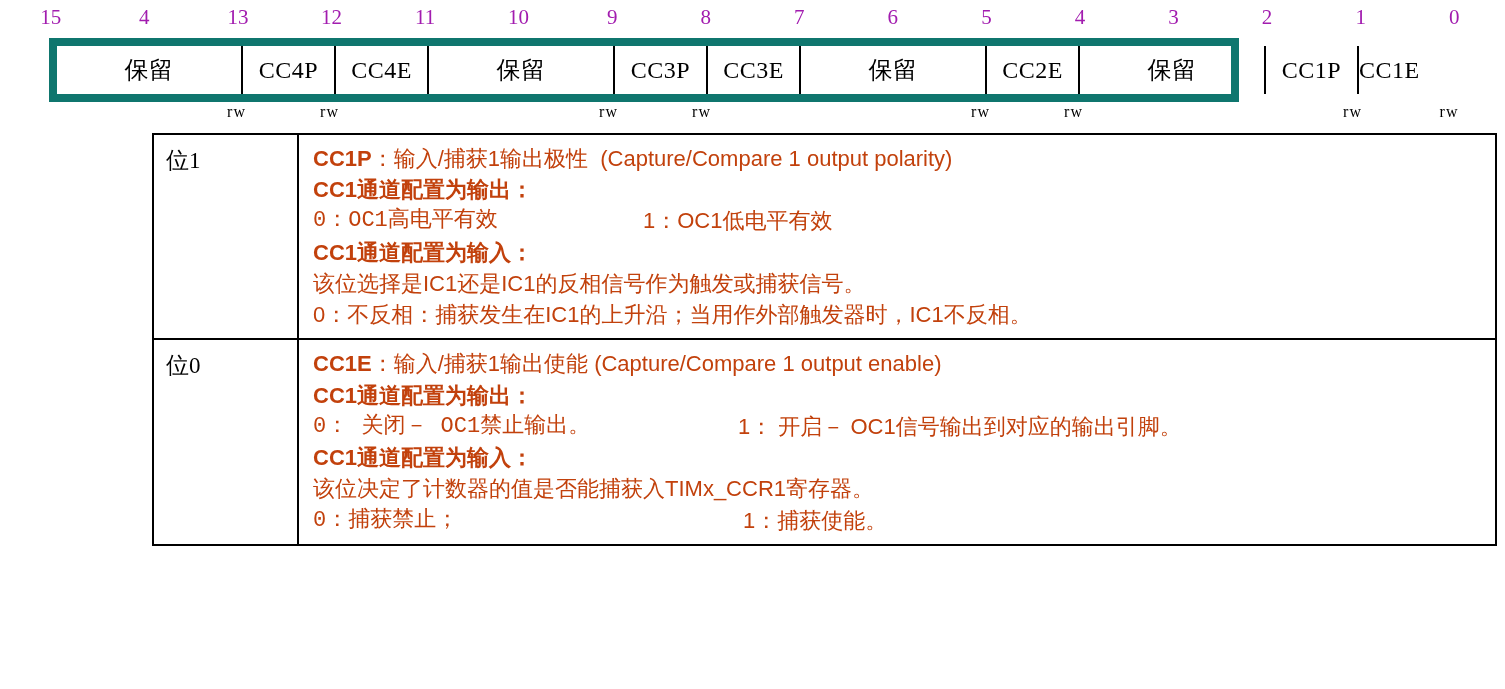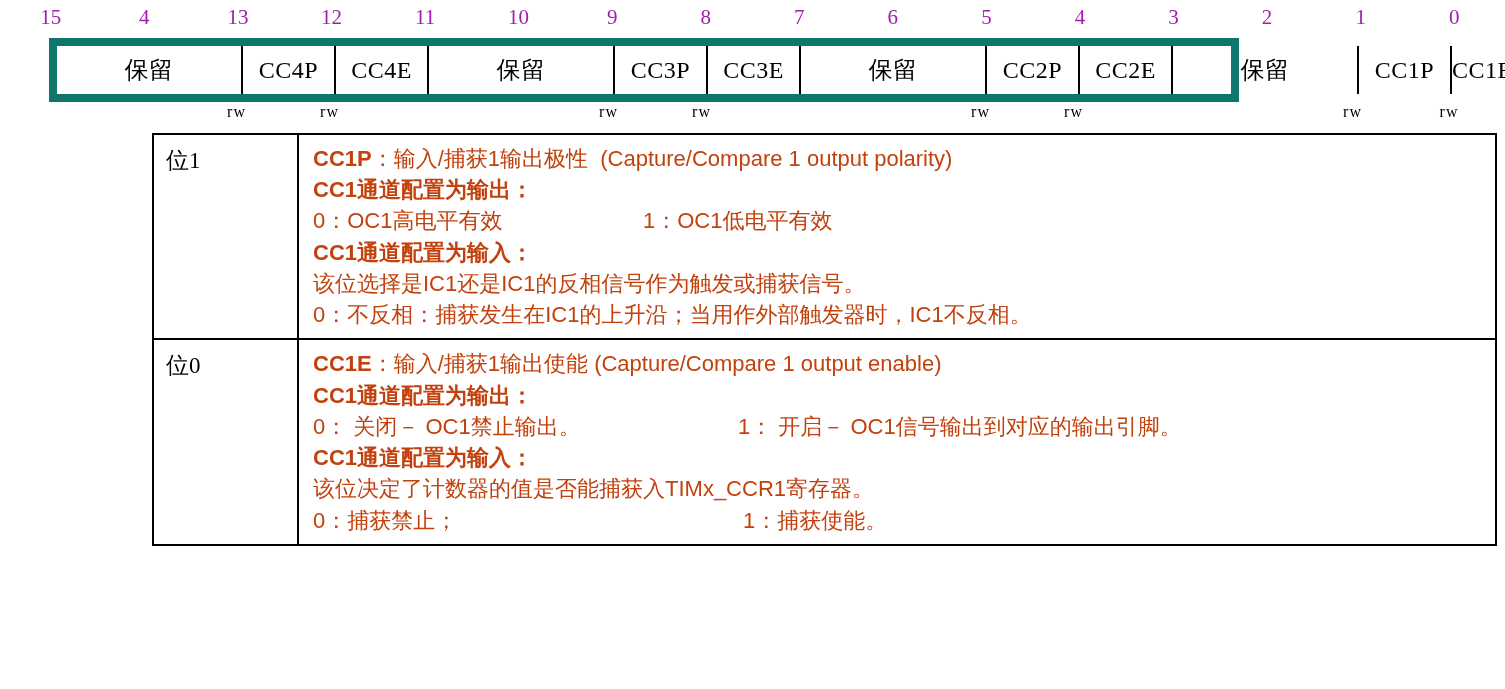--- a/index.html
+++ b/index.html
@@ -123,21 +123,21 @@
     line-height: 1.42;
     white-space: pre;
   }
   .b { font-weight: bold; }
 
   
   .two-col {
     display: flex;
     line-height: 1.42;
   }
-  .two-col > .c1 { flex: 0 0 330px; }
+  .two-col > .c1 { flex: 0 0 330px; font-family: Liberation Mono, monospace; }
   .two-col > .c2 { flex: 1 1 auto; }
   .two-col.wide > .c1 { flex: 0 0 430px; }
   .two-col.mid > .c1 { flex: 0 0 425px; }
 </style>
 </head>
 <body>
 
 <div class="page">
 
   <div class="bitnum-row">
@@ -160,21 +160,20 @@
   </div>
 
   <div class="reg-table">
     <div class="reg-cell" style="flex:0 0 186px">保留</div>
     <div class="reg-cell" style="flex:0 0 93px">CC4P</div>
     <div class="reg-cell" style="flex:0 0 93px">CC4E</div>
     <div class="reg-cell" style="flex:0 0 186px">保留</div>
     <div class="reg-cell" style="flex:0 0 93px">CC3P</div>
     <div class="reg-cell" style="flex:0 0 93px">CC3E</div>
     <div class="reg-cell" style="flex:0 0 186px">保留</div>
-    <div class="reg-cell" style="flex:0 0 93px">CC2P</div>
     <div class="reg-cell" style="flex:0 0 93px">CC2E</div>
     <div class="reg-cell" style="flex:0 0 186px">保留</div>
     <div class="reg-cell" style="flex:0 0 93px">CC1P</div>
     <div class="reg-cell" style="flex:1 1 auto">CC1E</div>
   </div>
 
   <div class="rw-row">
     <div class="rw-cell" style="flex:0 0 186px"></div>
     <div class="rw-cell" style="flex:0 0 93px">rw</div>
     <div class="rw-cell" style="flex:0 0 93px">rw</div>

